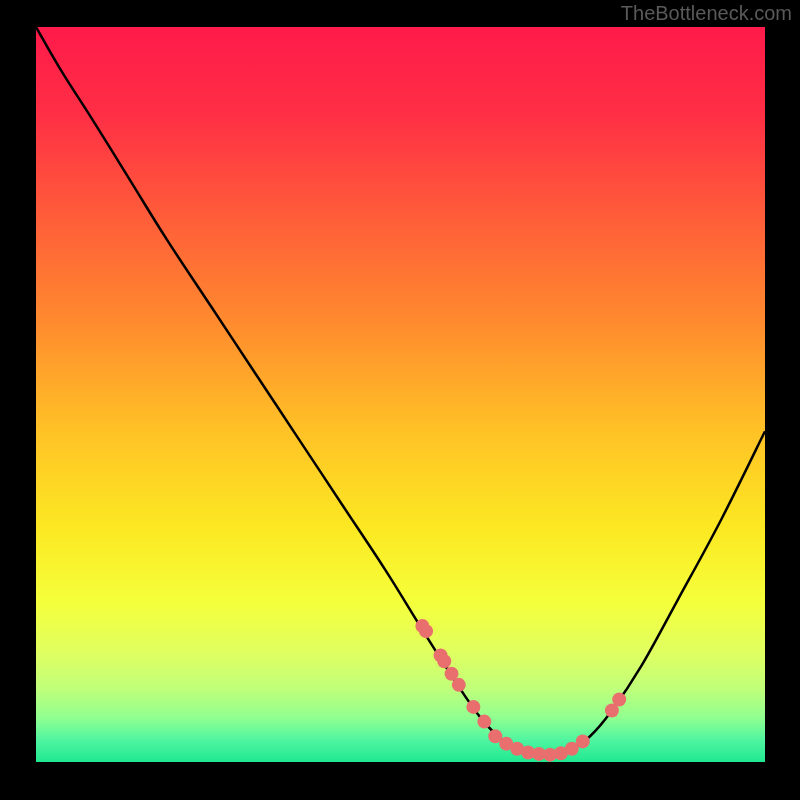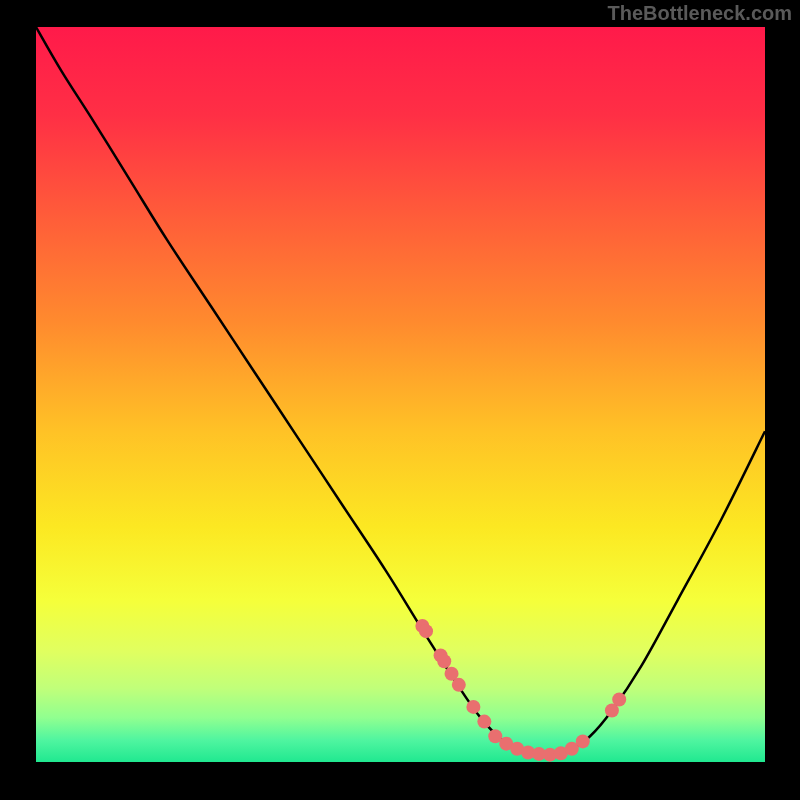--- a/index.html
+++ b/index.html
@@ -10,21 +10,21 @@
     height: 800px;
     position: relative;
     font-family: Arial, sans-serif;
   }
   .watermark {
     position: absolute;
     top: 2px;
     right: 8px;
     color: #5a5a5a;
     font-size: 20px;
-    font-weight: bold;
+    font-weight: normal;
     z-index: 10;
   }
   .plot-area {
     position: absolute;
     left: 36px;
     top: 27px;
     width: 729px;
     height: 735px;
     overflow: hidden;
   }

